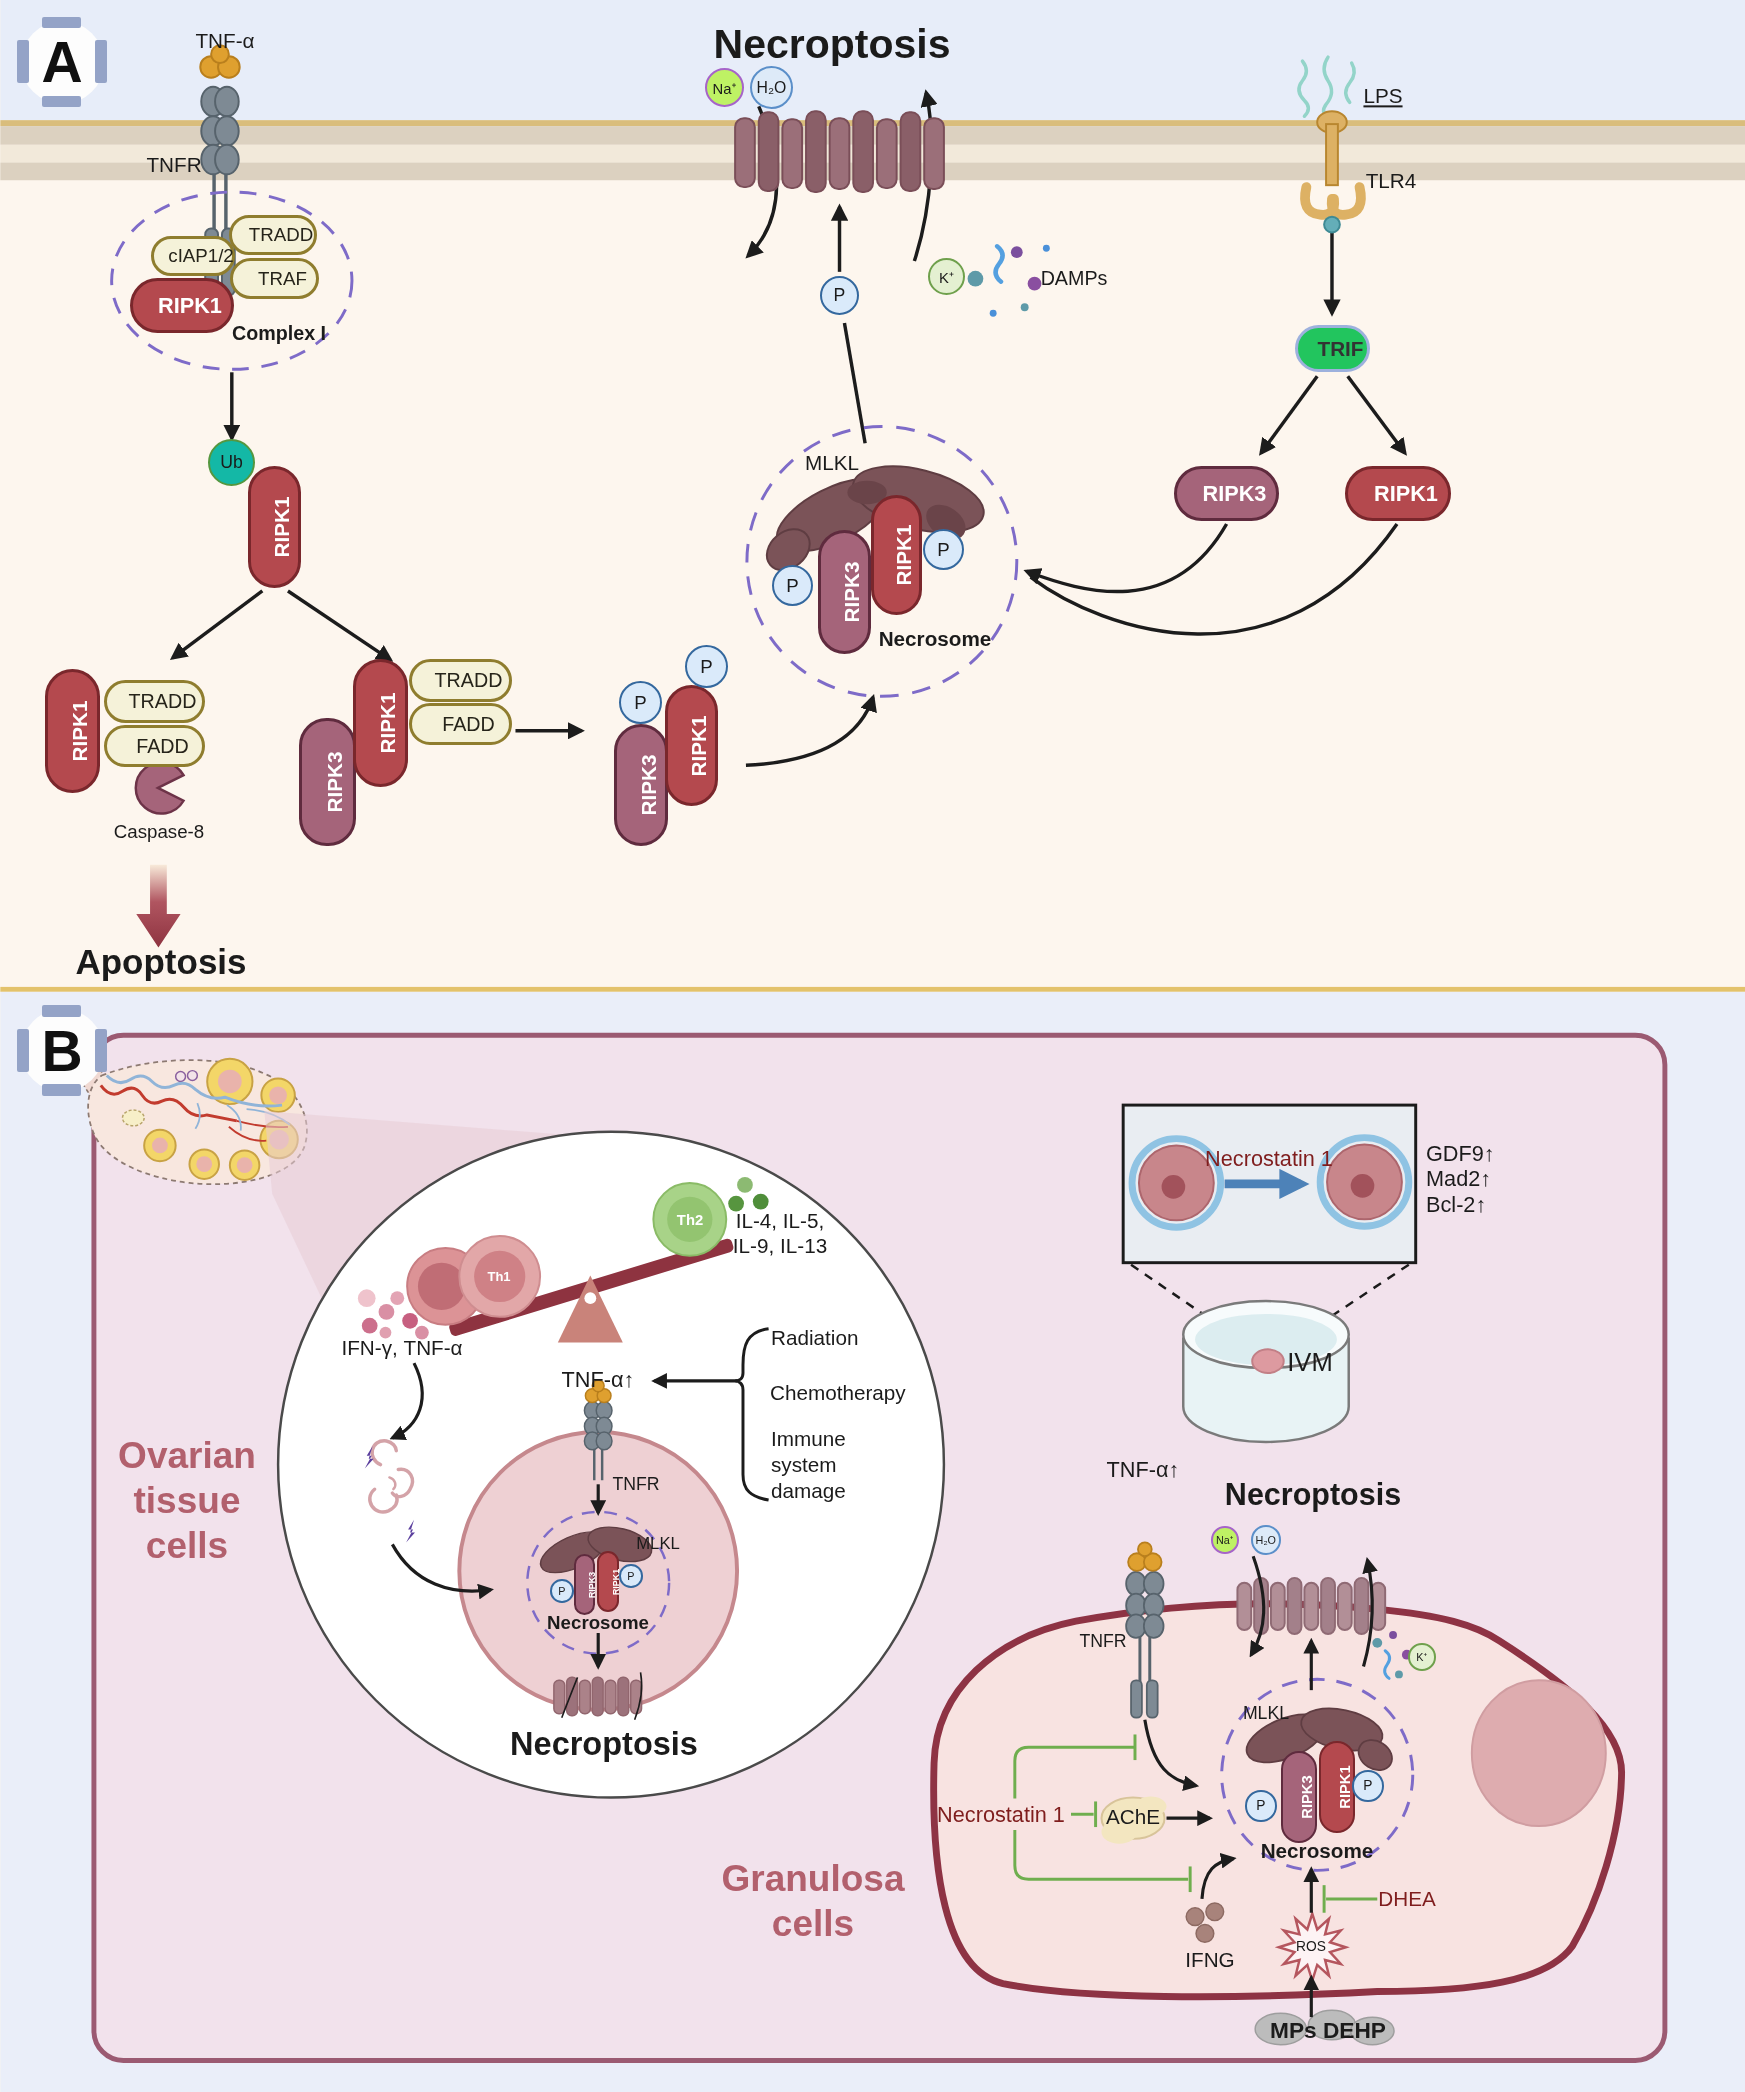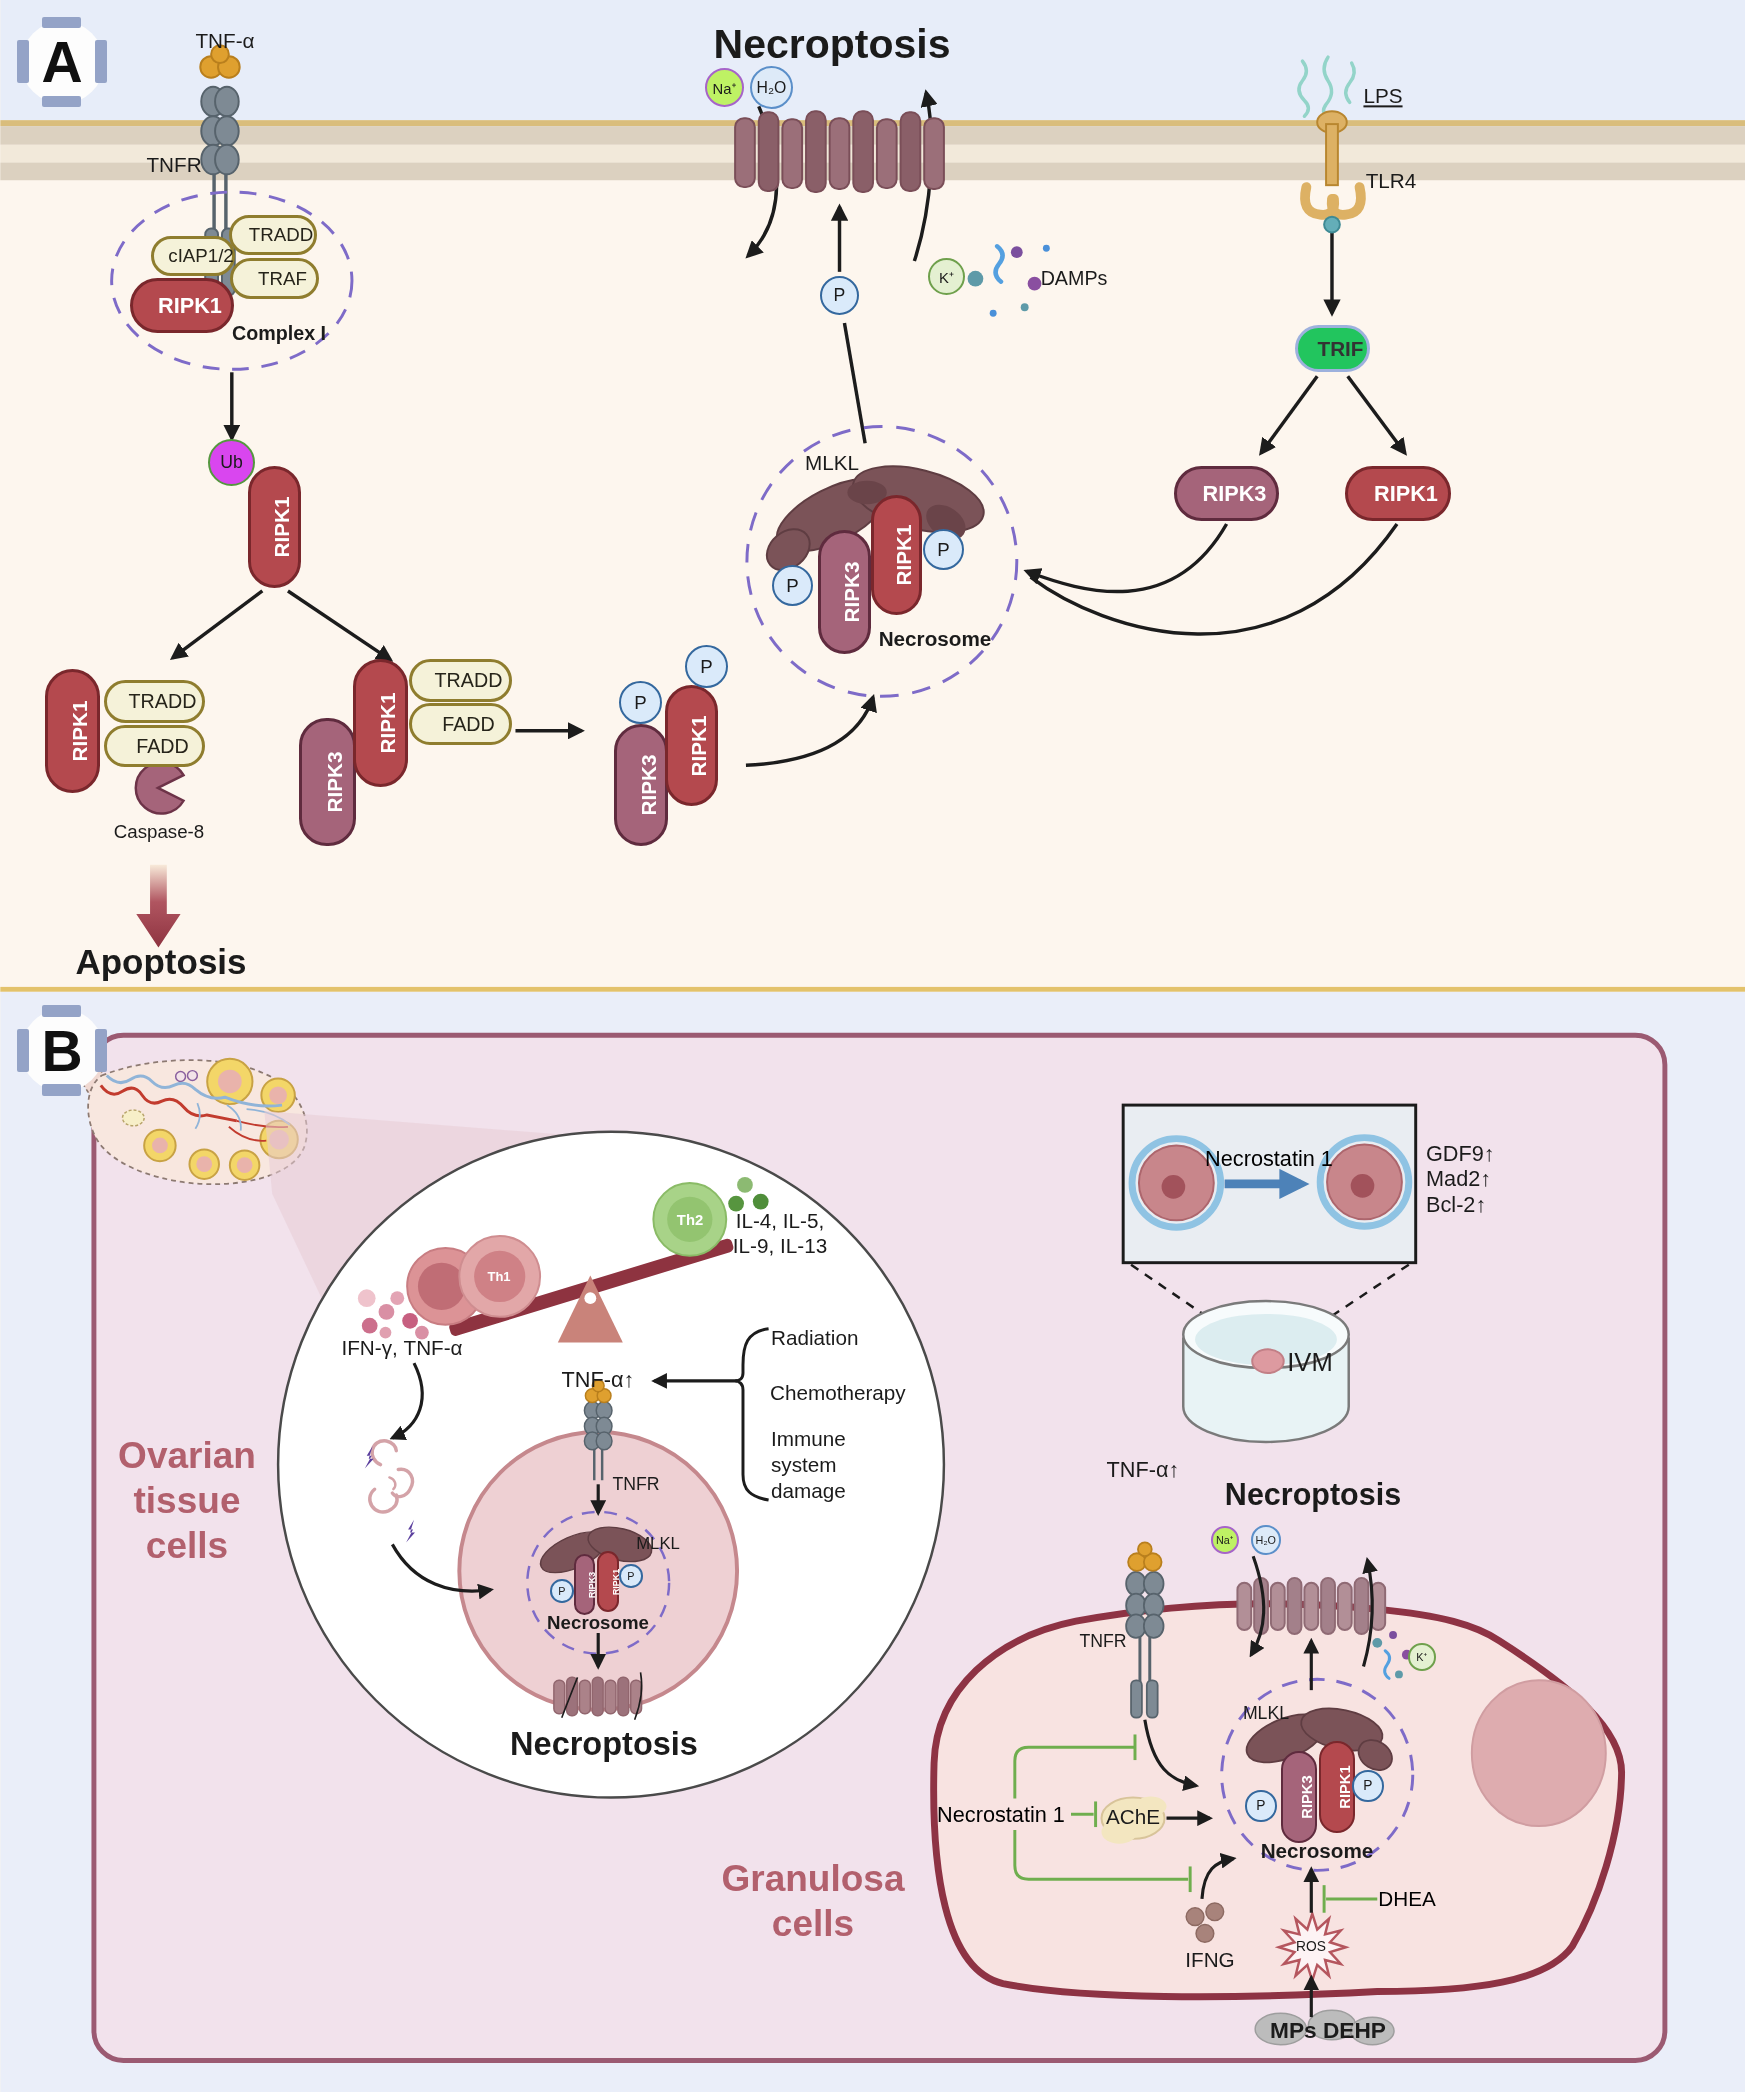--- a/index.html
+++ b/index.html
@@ -2,32 +2,32 @@
 <html><head>
 <meta charset="utf-8">
 <style>
   html,body{margin:0;padding:0;background:#fff;font-family:"Liberation Sans",sans-serif;}
   #fig{position:relative;width:1746px;height:2092px;overflow:hidden;background:#fdf6ee;}
   #fig svg.base{position:absolute;left:0;top:0;}
   .lbl{position:absolute;transform:translate(-50%,-50%);white-space:pre-line;text-align:center;color:#1b1b1b;line-height:1.22;}
   .tl{transform:none;text-align:left;}
   .b{font-weight:bold;}
   .rose{color:#b2606d;font-weight:bold;}
-  .green{color:#000000;}
+  .green{color:#7f1d1d;}
   .pill{position:absolute;border:3px solid;border-radius:27.6px;display:flex;align-items:center;justify-content:center;
         color:#fff;font-weight:bold;box-sizing:border-box;padding-left:16px;}
   .red{background:#b4494e;border-color:#7a272c;}
   .mauve{background:#a5647a;border-color:#5f2b3e;}
   .cream{background:#f5f2d9;border-color:#8f7d2e;color:#26241a;font-weight:400;}
   .trifp{background:#22c55e;border-color:#9db1dd;color:#333;font-weight:700;}
   .vp>span{transform:rotate(-90deg);white-space:nowrap;display:block;}
   .circ{position:absolute;border-radius:50%;border:2.5px solid;display:flex;align-items:center;justify-content:center;
         box-sizing:border-box;color:#1b1b1b;background:#daeafa;border-color:#34689e;}
   .na{background:#bef264;border-color:#a664c9;} .h2o{background:#ddeaf8;border-color:#5b8fc9;}
-  .k{background:#e4f0d1;border-color:#6fa04c;} .ub{background:#d946ef;border-color:#55973f;}
+  .k{background:#e4f0d1;border-color:#6fa04c;} .ub{background:#14b8a6;border-color:#55973f;}
   .badge{position:absolute;width:91px;height:91px;}
   .badge .bg{position:absolute;left:3.9px;top:3.9px;width:83px;height:83px;border-radius:50%;background:#fdfdfd;}
   .badge .ltr{position:absolute;left:0;top:0;width:91px;height:91px;display:flex;align-items:center;justify-content:center;
         font-size:57px;font-weight:bold;color:#101010;}
   .badge i{position:absolute;background:#94a3c7;border-radius:2px;}
   .badge .t{left:25.6px;top:0;width:39px;height:11.8px;}
   .badge .bo{left:25.6px;top:79px;width:39px;height:11.8px;}
   .badge .l{left:0;top:23.6px;width:12.8px;height:43px;}
   .badge .r{left:78px;top:23.6px;width:12.8px;height:43px;}
 </style>

